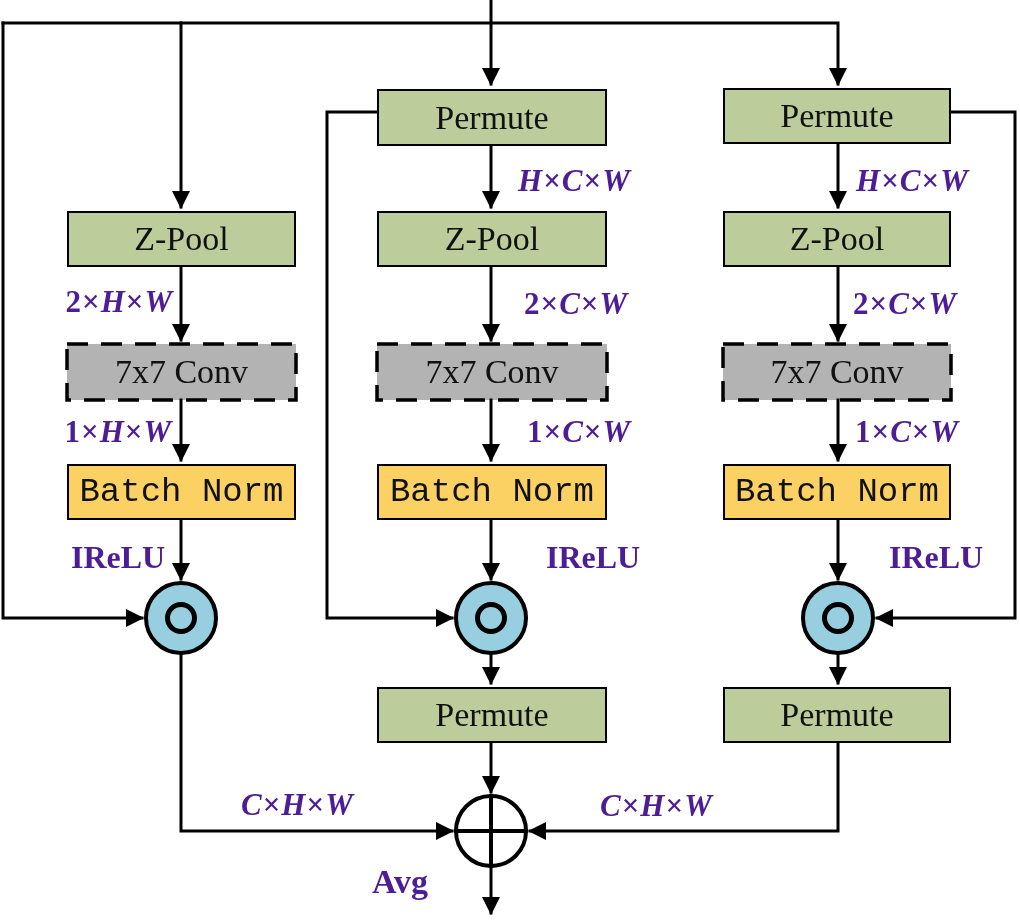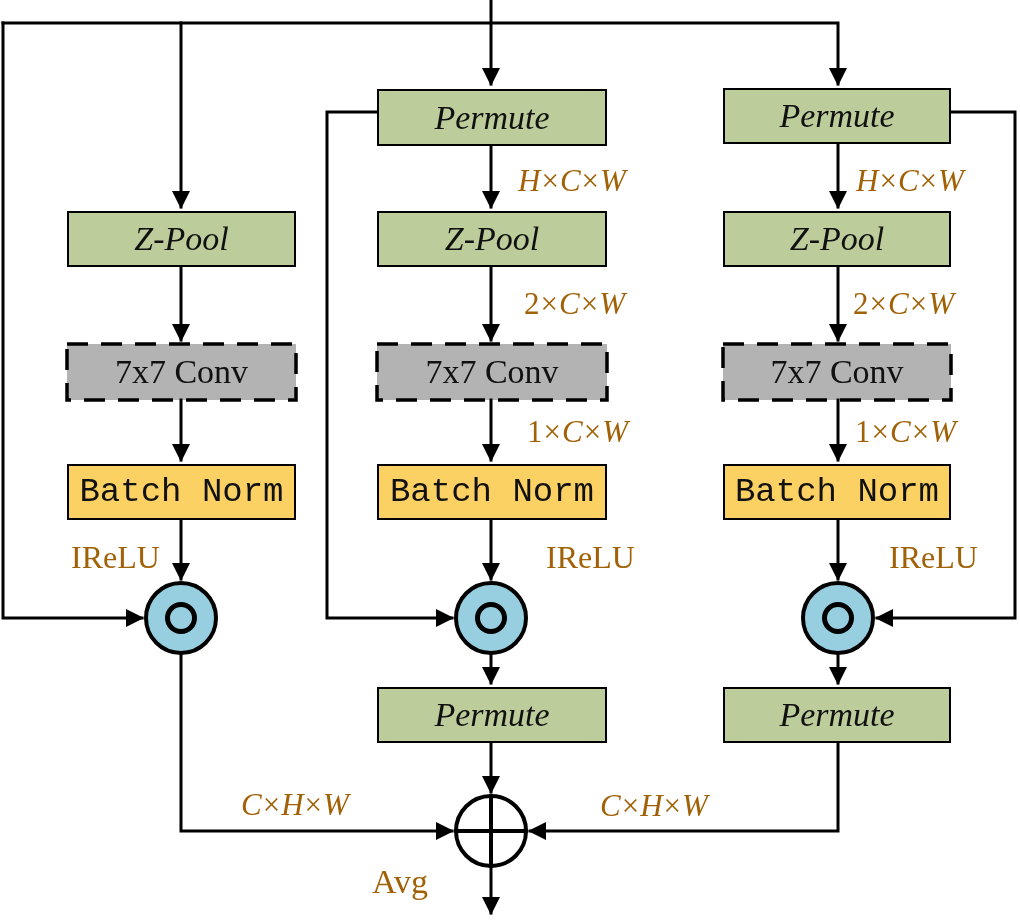--- a/index.html
+++ b/index.html
@@ -1,31 +1,31 @@
 <!DOCTYPE html>
 <html style="--background: #ffffff; --box-green: #bccd9b; --box-gray: #b3b3b3; --box-yellow: #fcd163; --circle-blue: #97cfe0; --line-black: #000000;"><head>
 <meta charset="utf-8">
 <style>
   html,body{margin:0;padding:0;background:#fff;}
   #stage{position:relative;width:1020px;height:922px;background:var(--background,#fff);
          font-family:"Liberation Serif","DejaVu Serif",serif;overflow:hidden;}
   .box{position:absolute;box-sizing:border-box;border:2.5px solid #000;
        display:flex;align-items:center;justify-content:center;
        font-size:34px;color:#111;z-index:2;}
-  .green{background:var(--box-green,#bccd9b);font-style:italic;}
+  .green{background:var(--box-green,#bccd9b);}
   .yellow{background:var(--box-yellow,#fcd163);font-family:Liberation Mono, monospace;}
   .gray{background:var(--box-gray,#b3b3b3);border:none;text-align:right;}
   svg#wires{position:absolute;left:0;top:0;z-index:3;pointer-events:none;}
   svg#wires path, svg#wires line{stroke:#000;stroke-width:3;fill:none;stroke-linecap:square;stroke-linejoin:miter;}
   svg#wires .dashrect{stroke:#000;stroke-width:3.5;fill:none;stroke-dasharray:21 13;}
   svg#wires .op-mul{fill:var(--circle-blue,#97cfe0);stroke:#000;stroke-width:4;}
   svg#wires .op-mul-inner{fill:none;stroke:#000;stroke-width:5;}
   svg#wires .op-add{fill:#fff;stroke:#000;stroke-width:4;}
   svg#wires .plus{stroke:#000;stroke-width:4;}
-  .lbl{position:absolute;z-index:4;white-space:nowrap;color:#a16207;line-height:1.05;}
+  .lbl{position:absolute;z-index:4;white-space:nowrap;color:#4c1d95;line-height:1.05;font-weight:bold;}
   .dim{font-size:31px;letter-spacing:1px;}
   .dim i{font-family:"Liberation Serif",serif;}
   .relu{font-size:32px;margin-left:26px;}
   .avg{font-size:34px;margin-left:16px;}
   .ralign{text-align:right;}
 </style>
 </head>
 <body>
 
 <div id="stage">
@@ -99,20 +99,22 @@
       <circle class="op-mul-inner" cx="838" cy="618" r="13.5"></circle>
     </g>
 
     <g>
       <circle class="op-add" cx="491" cy="831" r="35"></circle>
       <line class="plus" x1="491" y1="796" x2="491" y2="866"></line>
       <line class="plus" x1="456" y1="831" x2="526" y2="831"></line>
     </g>
   </svg>
 
+  <div class="lbl dim ralign" style="left:20px;top:286px;width:153px;">2×<i>H</i>×<i>W</i></div>
+  <div class="lbl dim ralign" style="left:27px;top:416px;width:145px;">1×<i>H</i>×<i>W</i></div>
   <div class="lbl relu" style="left:45px;top:541px;">IReLU</div>
   <div class="lbl dim" style="left:241px;top:789px;"><i>C</i>×<i>H</i>×<i>W</i></div>
 
   <div class="lbl dim" style="left:518px;top:165px;"><i>H</i>×<i>C</i>×<i>W</i></div>
   <div class="lbl dim" style="left:524px;top:288px;">2×<i>C</i>×<i>W</i></div>
   <div class="lbl dim" style="left:527px;top:416px;">1×<i>C</i>×<i>W</i></div>
   <div class="lbl relu" style="left:520px;top:541px;">IReLU</div>
 
   <div class="lbl dim" style="left:856px;top:165px;"><i>H</i>×<i>C</i>×<i>W</i></div>
   <div class="lbl dim" style="left:853px;top:288px;">2×<i>C</i>×<i>W</i></div>

